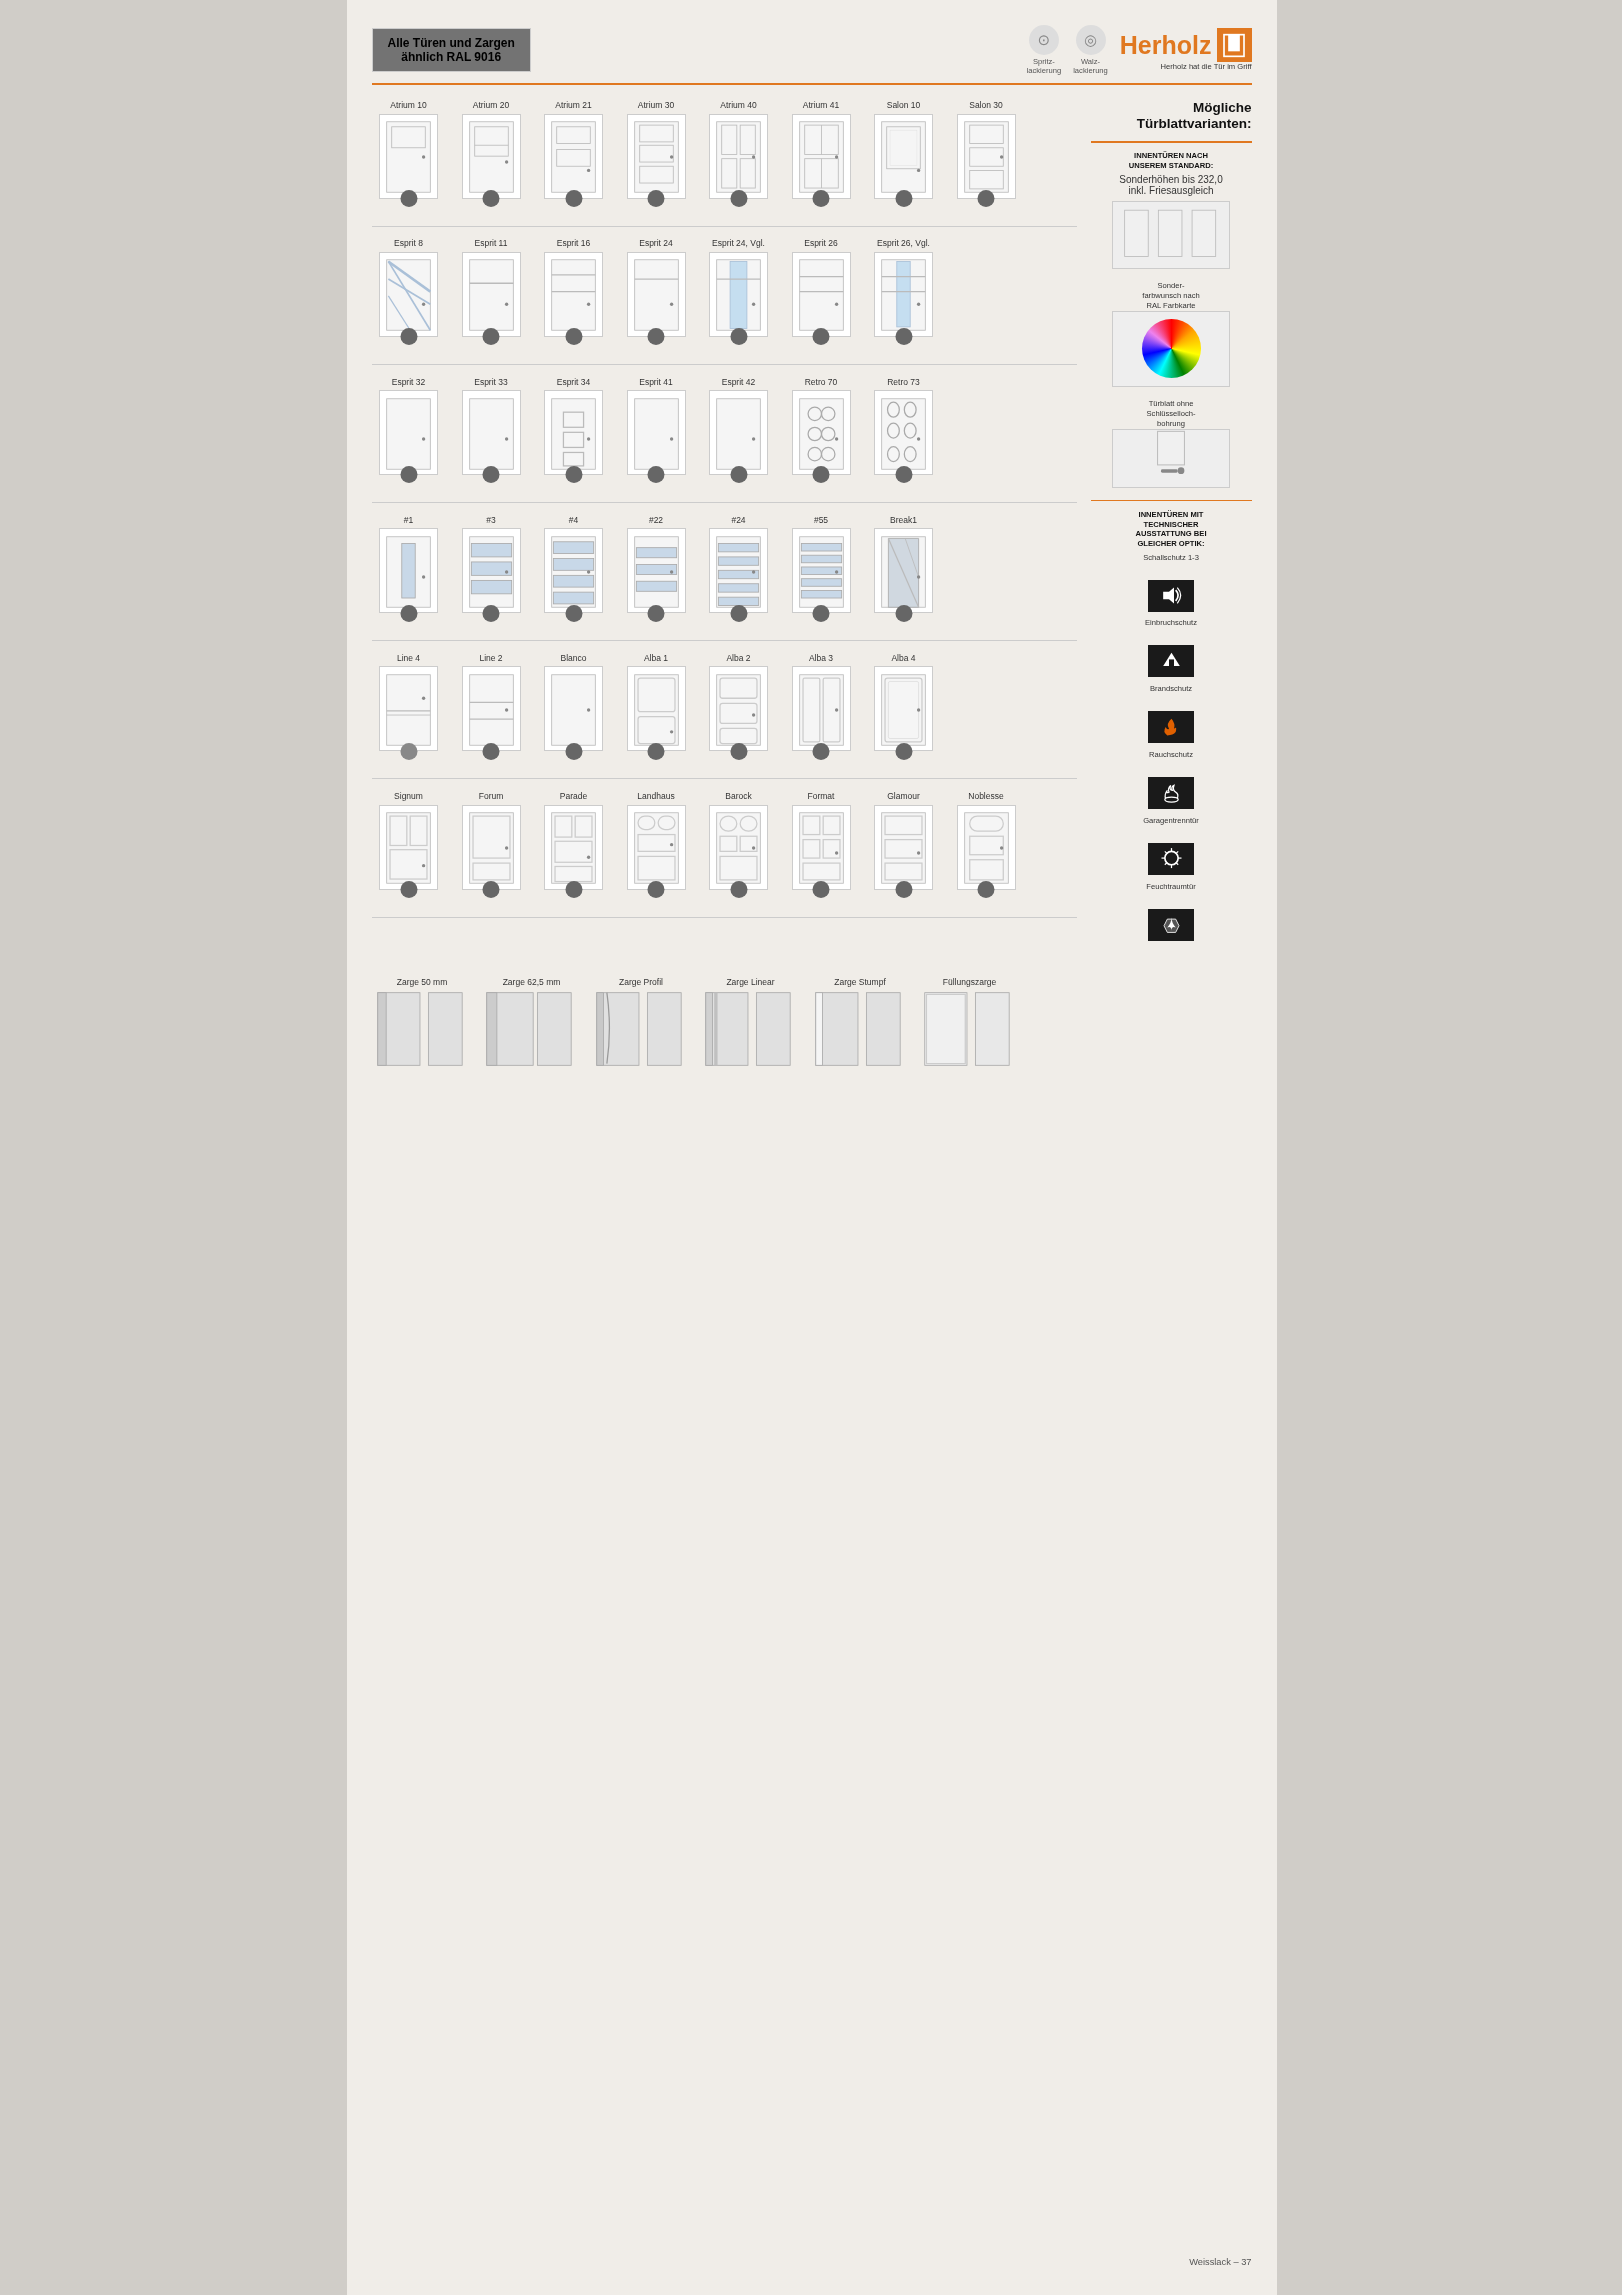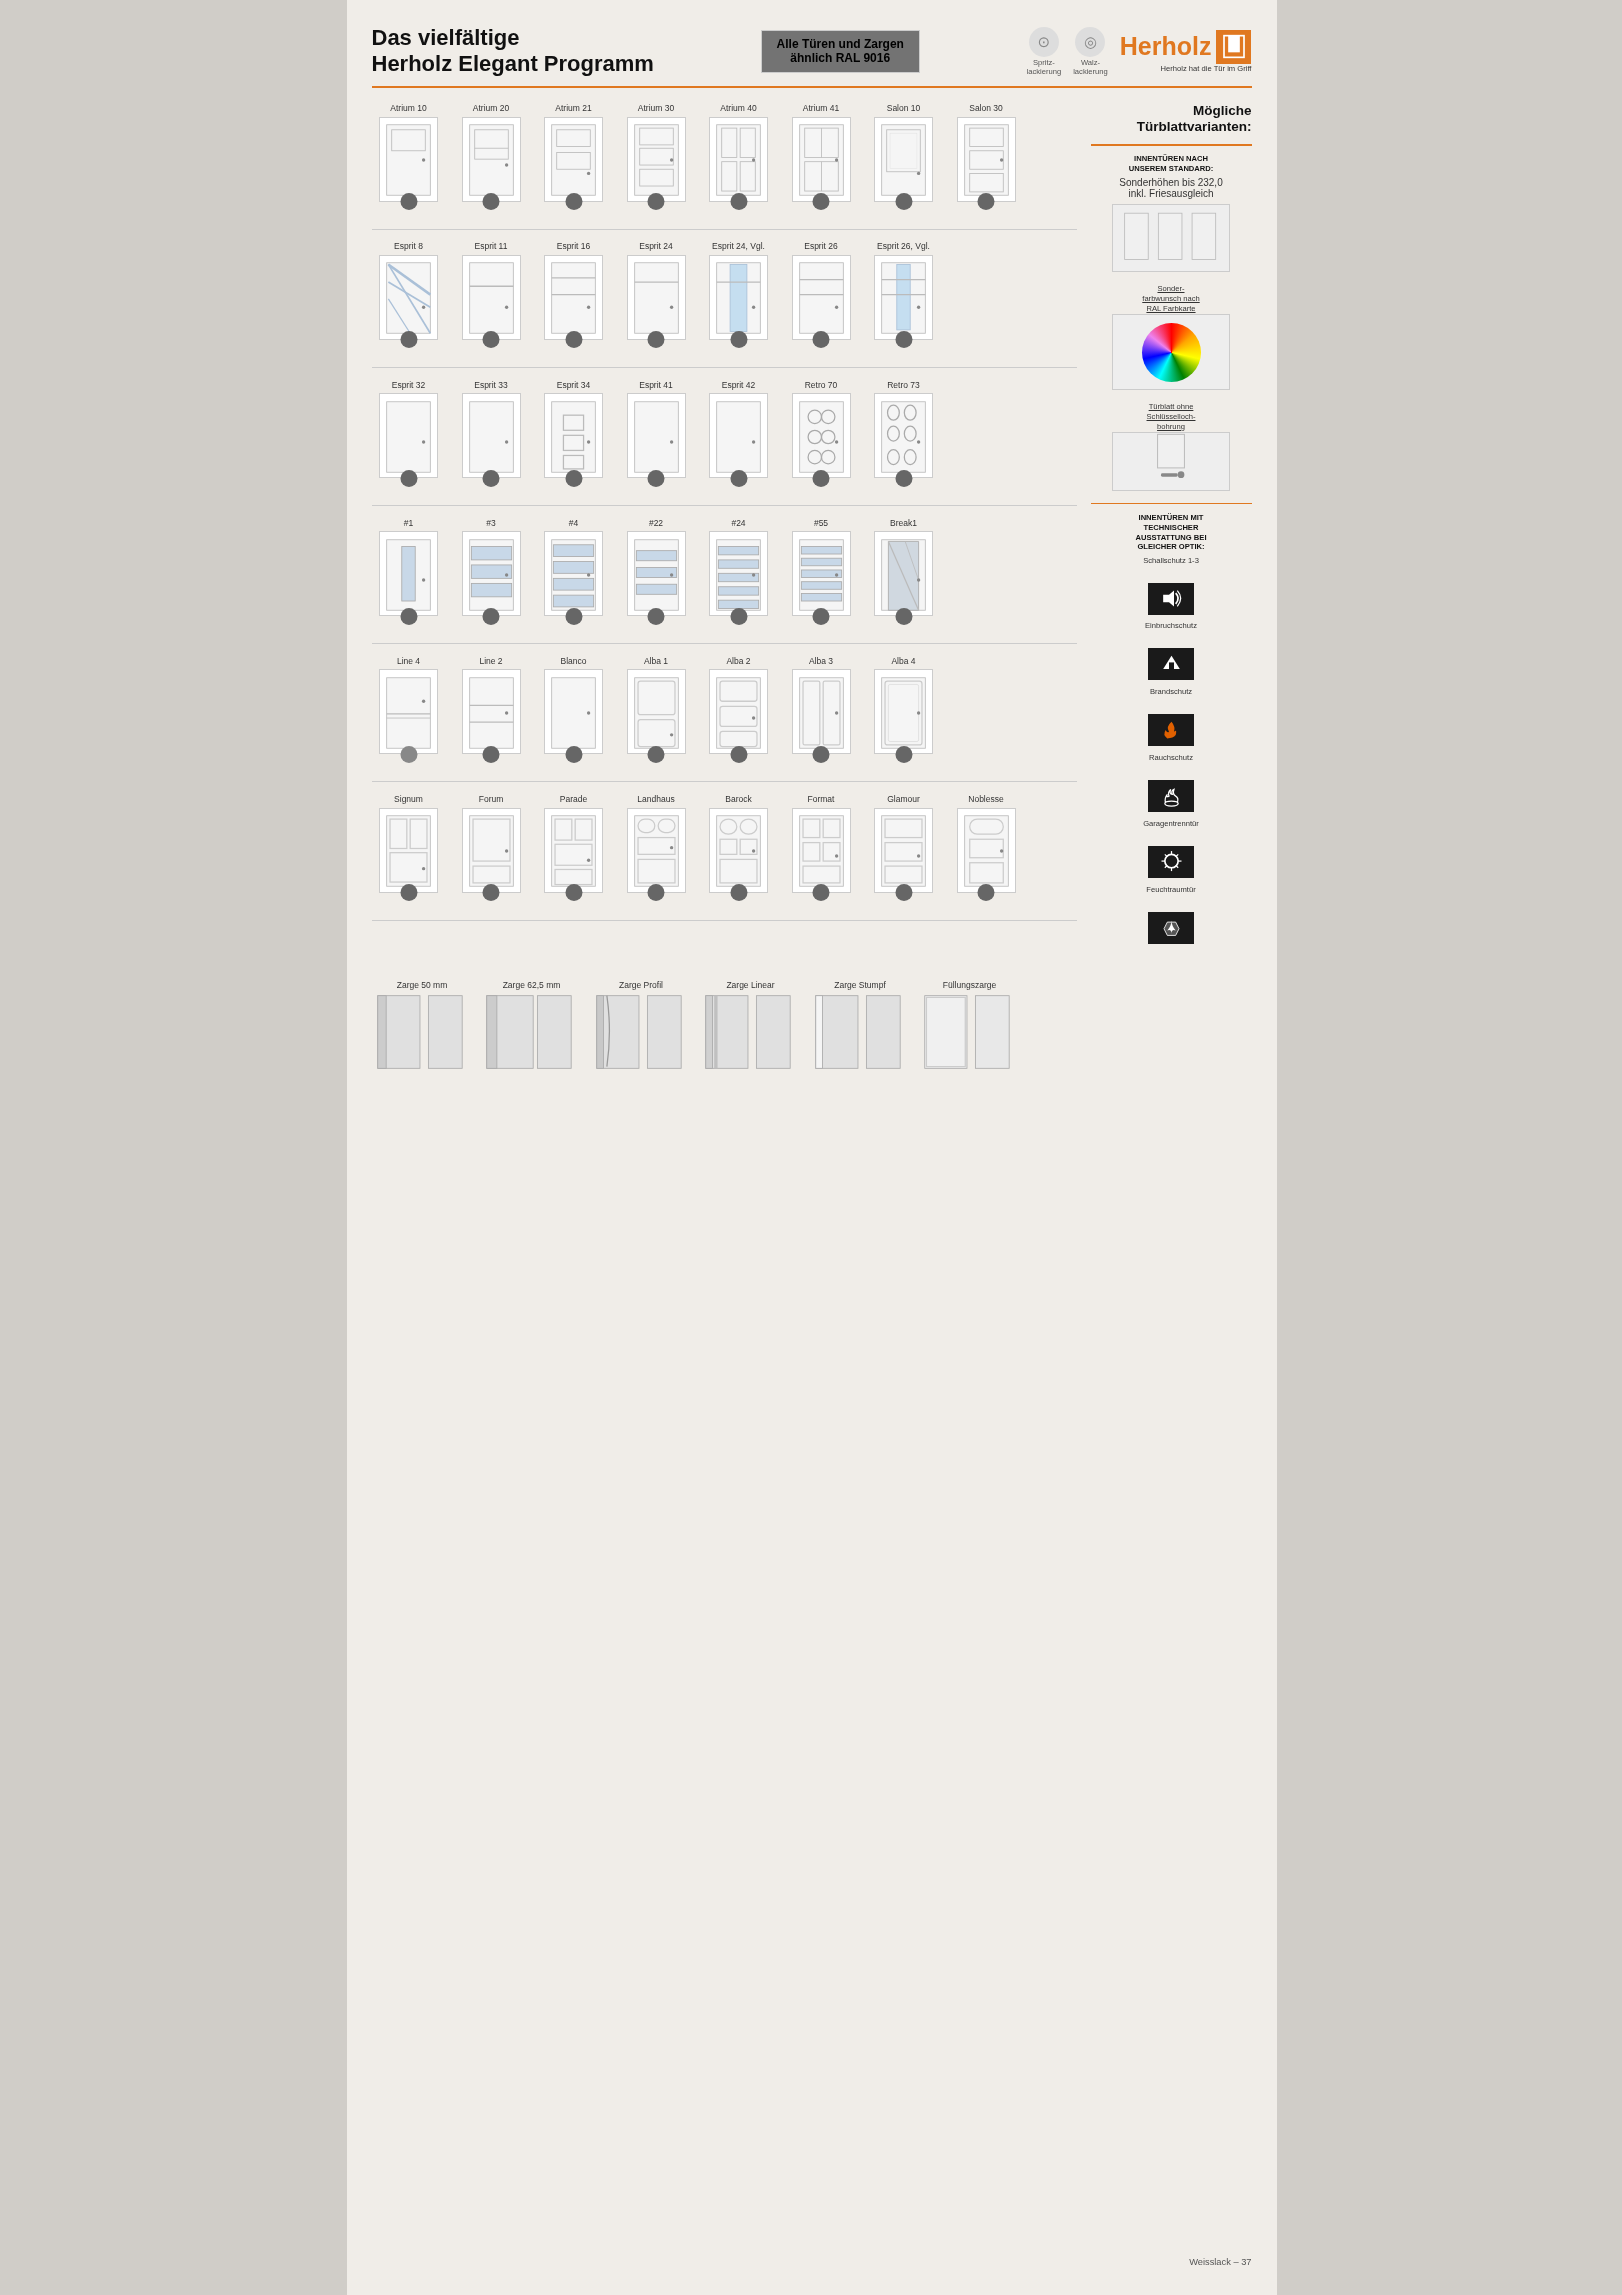--- a/index.html
+++ b/index.html
@@ -198,21 +198,20 @@
       height: 59px;
       border-radius: 50%;
       background: conic-gradient(red, orange, yellow, green, cyan, blue, violet, red);
       margin: 0 auto;
     }
     .right-desc-text {
       font-size: 7.6px;
       color: #333;
       text-align: center;
       line-height: 1.3;
-      text-decoration: underline;
     }
     .divider-orange {
       height: 1.7px;
       background: #e07820;
       margin: 8.5px 0;
     }
     .right-section-title2 {
       font-size: 7.6px;
       font-weight: 900;
       color: #111;
@@ -283,23 +282,20 @@
       height: 74px;
     }
 
   </style>
 </head>
 <body>
 
 <div class="page">
 
   <div class="header">
-    <div class="header-left">
-      <h1><span>Das vielfältige</span><br><span>Herholz Elegant Programm</span></h1>
-    </div>
     <div class="header-center">
       <div style="font-size:12px; font-weight:bold;">Alle Türen und Zargen</div>
       <div style="font-size:12px; font-weight:bold;">ähnlich RAL 9016</div>
     </div>
     <div class="header-icons">
       <div class="header-icon-block">
         <div class="icon-circle">⊙</div>
         <span style="font-size:7.6px; text-align:center;">Spritz-<br>lackierung</span>
       </div>
       <div class="header-icon-block">

